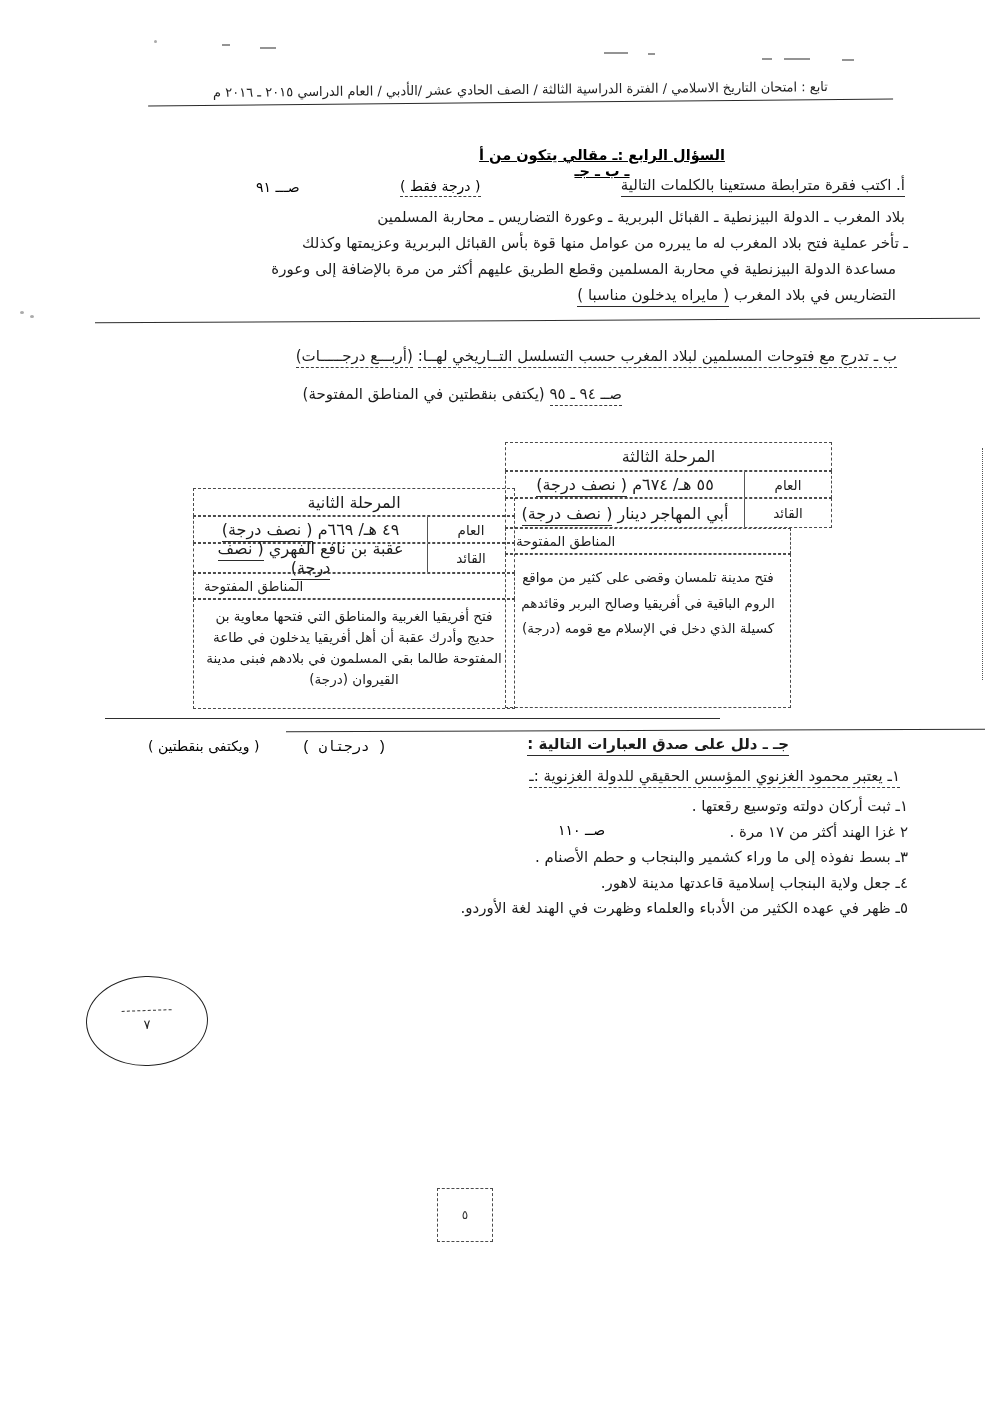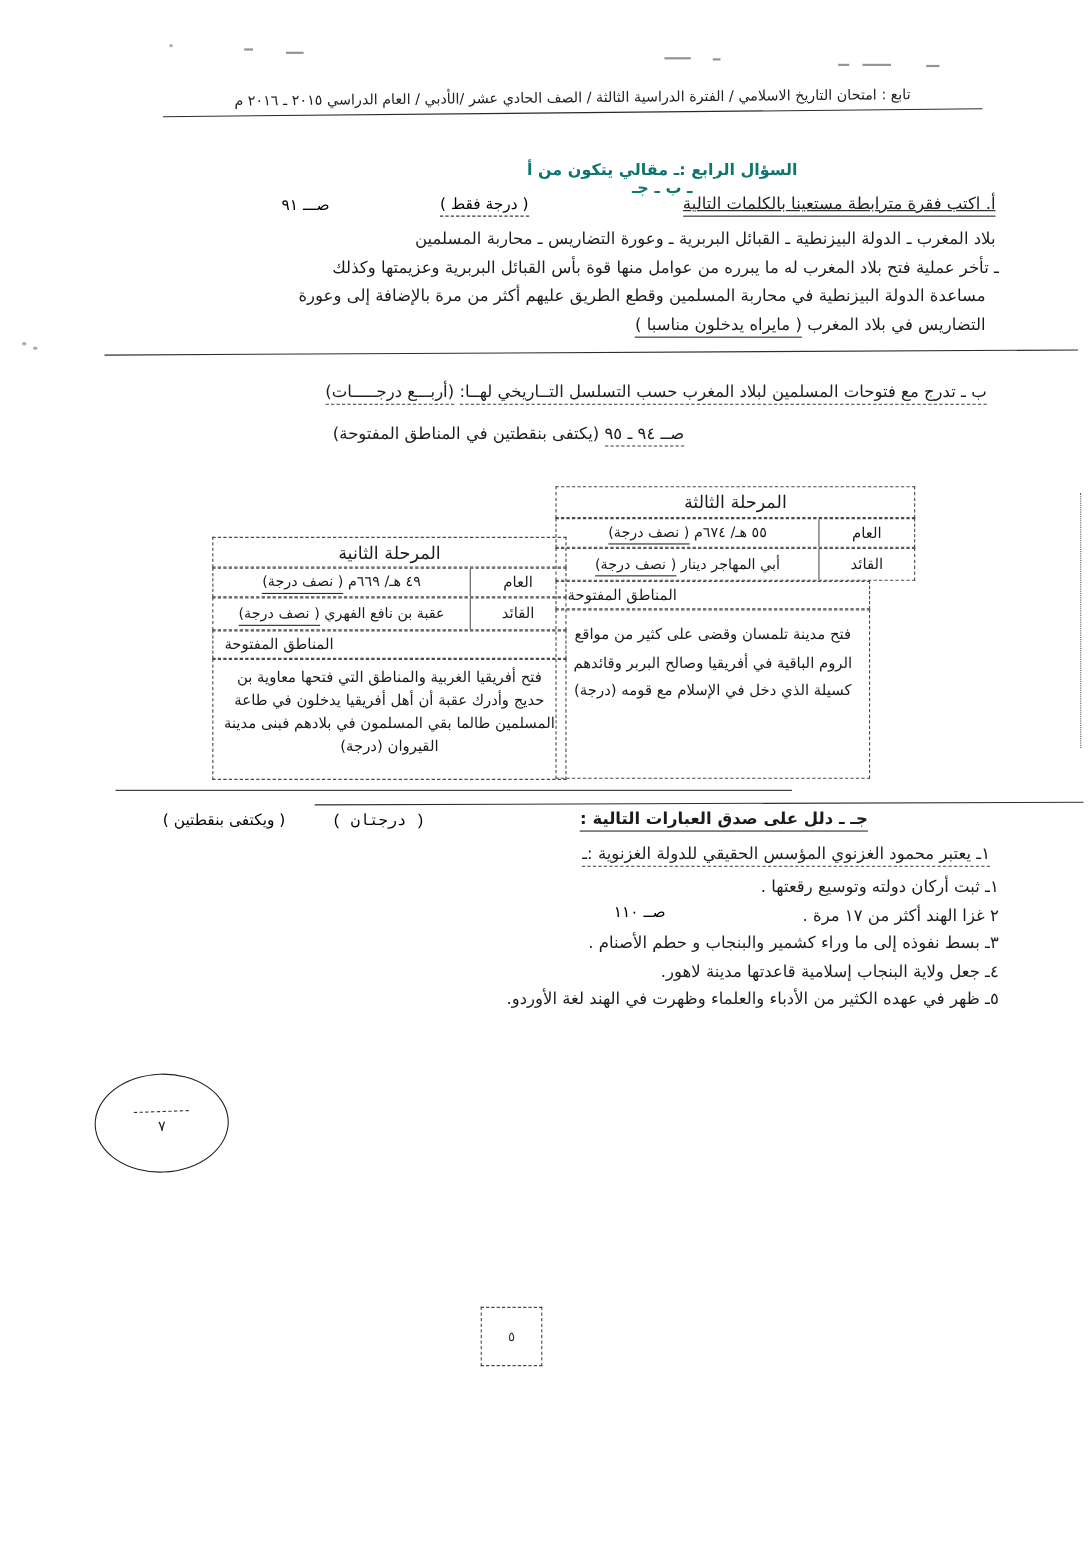--- a/index.html
+++ b/index.html
@@ -19,37 +19,38 @@
     top:66px;left:148px;right:99px;
     font-size:13px;letter-spacing:.2px;
     border-bottom:1.4px solid #2a2a2a;
     padding-bottom:5px;text-align:center;
     transform:rotate(-0.55deg);
     color:#222;
   }
   .qtitle{
     top:131px;left:478px;width:248px;
     font-size:14.5px;font-weight:bold;text-align:center;
-    color:#0f766e;
+    text-decoration:underline;
+    color:#000000;
   }
   .t15{font-size:15px;color:#1c1c1c;}
   .t14{font-size:14px;color:#000000;}
   .u{border-bottom:1px solid #2b2b2b;padding-bottom:2px;}
   .udash{border-bottom:1px dashed #3a3a3a;padding-bottom:2px;}
   .line{white-space:nowrap;}
   .rule{position:absolute;height:0;border-top:1.3px solid #2e2e2e;}
   .tbl{position:absolute;background:transparent;}
   .tbox{position:absolute;border:1px dashed #4a4a4a;box-sizing:border-box;}
   .trow{display:flex;flex-direction:row;align-items:center;direction:rtl;}
   .tlabel{
     width:86px;flex:0 0 86px;text-align:center;font-size:13.5px;
     border-left:1px solid #555;align-self:stretch;
     display:flex;align-items:center;justify-content:center;
   }
-  .tval{flex:1;text-align:center;font-size:13px;padding:1px 4px;}
+  .tval{flex:1;text-align:center;font-size:16px;padding:1px 4px;}
   .thead{display:flex;align-items:center;justify-content:center;font-size:16px;}
   .tareas{display:flex;align-items:center;justify-content:flex-end;padding-left:10px;padding-right:14px;font-size:13.5px;}
   .tcontent{
     text-align:center;font-size:13.5px;line-height:1.9;
     padding:10px 8px;box-sizing:border-box;
   }
   .stamp-ellipse{
     position:absolute;left:86px;top:960px;width:120px;height:88px;
     border:1.6px solid #222;border-radius:50%;
     transform:rotate(-2deg);
@@ -79,21 +80,21 @@
   <div class="artifact" style="left:784px;top:42px;width:26px;height:2px;"></div>
   <div class="artifact" style="left:842px;top:43px;width:12px;height:2px;"></div>
   <div class="speck" style="left:154px;top:24px;width:3px;height:3px;"></div>
   <div class="speck" style="left:20px;top:295px;width:4px;height:3px;"></div>
   <div class="speck" style="left:30px;top:299px;width:4px;height:3px;"></div>
 
   <div class="abs hdr rtl">تابع : امتحان التاريخ الاسلامي / الفترة الدراسية الثالثة / الصف الحادي عشر /الأدبي / العام الدراسي ٢٠١٥ ـ ٢٠١٦ م</div>
 
   <div class="abs qtitle rtl">السؤال الرابع :ـ مقالي يتكون من أ ـ ب ـ جـ</div>
 
-  <div class="abs t15 rtl line" style="top:160px;right:87px;text-decoration:underline;">
+  <div class="abs t15 rtl line" style="top:160px;right:87px;">
     <span class="u">أ. اكتب فقرة مترابطة مستعينا بالكلمات التالية</span>
   </div>
   <div class="abs t14 rtl line" style="top:162px;left:400px;">
     <span class="udash">( درجة فقط )</span>
   </div>
   <div class="abs t14 rtl line" style="top:163px;left:256px;">صـــ ٩١</div>
 
   <div class="abs t15 rtl line" style="top:192px;right:87px;">بلاد المغرب ـ الدولة البيزنطية ـ القبائل البربرية ـ وعورة التضاريس ـ محاربة المسلمين</div>
 
   <div class="abs t15 rtl line" style="top:218px;right:84px;">ـ  تأخر عملية فتح بلاد المغرب له ما يبرره من عوامل منها قوة بأس القبائل البربرية وعزيمتها وكذلك</div>
@@ -153,21 +154,21 @@
     <div class="tbox trow" style="left:0;top:55px;width:322px;height:30px;">
       <div class="tlabel">القائد</div>
       <div class="tval">
         <span>عقبة بن نافع الفهري</span>
         <span class="u">( نصف درجة)</span>
       </div>
     </div>
     <div class="tbox tareas" style="left:0;top:85px;width:322px;height:26px;">
       <span>المناطق المفتوحة</span>
     </div>
-    <div class="tbox tcontent rtl" style="left:0;top:111px;width:322px;height:110px;padding:6px 8px;line-height:1.55;">فتح أفريقيا الغربية والمناطق التي فتحها معاوية بن حديج وأدرك عقبة أن أهل أفريقيا يدخلون في طاعة المسلمين طالما بقي المسلمون في بلادهم فبنى مدينة القيروان (درجة)</div>
+    <div class="tbox tcontent rtl" style="left:0;top:111px;width:322px;height:110px;padding:6px 8px;line-height:1.55;">فتح أفريقيا الغربية والمناطق التي فتحها معاوية بن حديج وأدرك عقبة أن أهل أفريقيا يدخلون في طاعة المفتوحة طالما بقي المسلمون في بلادهم فبنى مدينة القيروان (درجة)</div>
   </div>
 
   <div class="rule" style="top:702px;left:105px;width:615px;"></div>
   <div class="rule" style="top:714px;left:286px;width:699px;transform:rotate(-0.2deg);"></div>
 
   <div class="abs t15 rtl line" style="top:719px;right:203px;">
     <span class="u" style="font-weight:bold;">جـ ـ دلل على صدق العبارات التالية :</span>
   </div>
   <div class="abs t14 rtl line" style="top:722px;left:302px;font-family:Liberation Mono, monospace;">( درجتان )</div>
   <div class="abs t14 rtl line" style="top:722px;left:148px;">( ويكتفى بنقطتين )</div>

